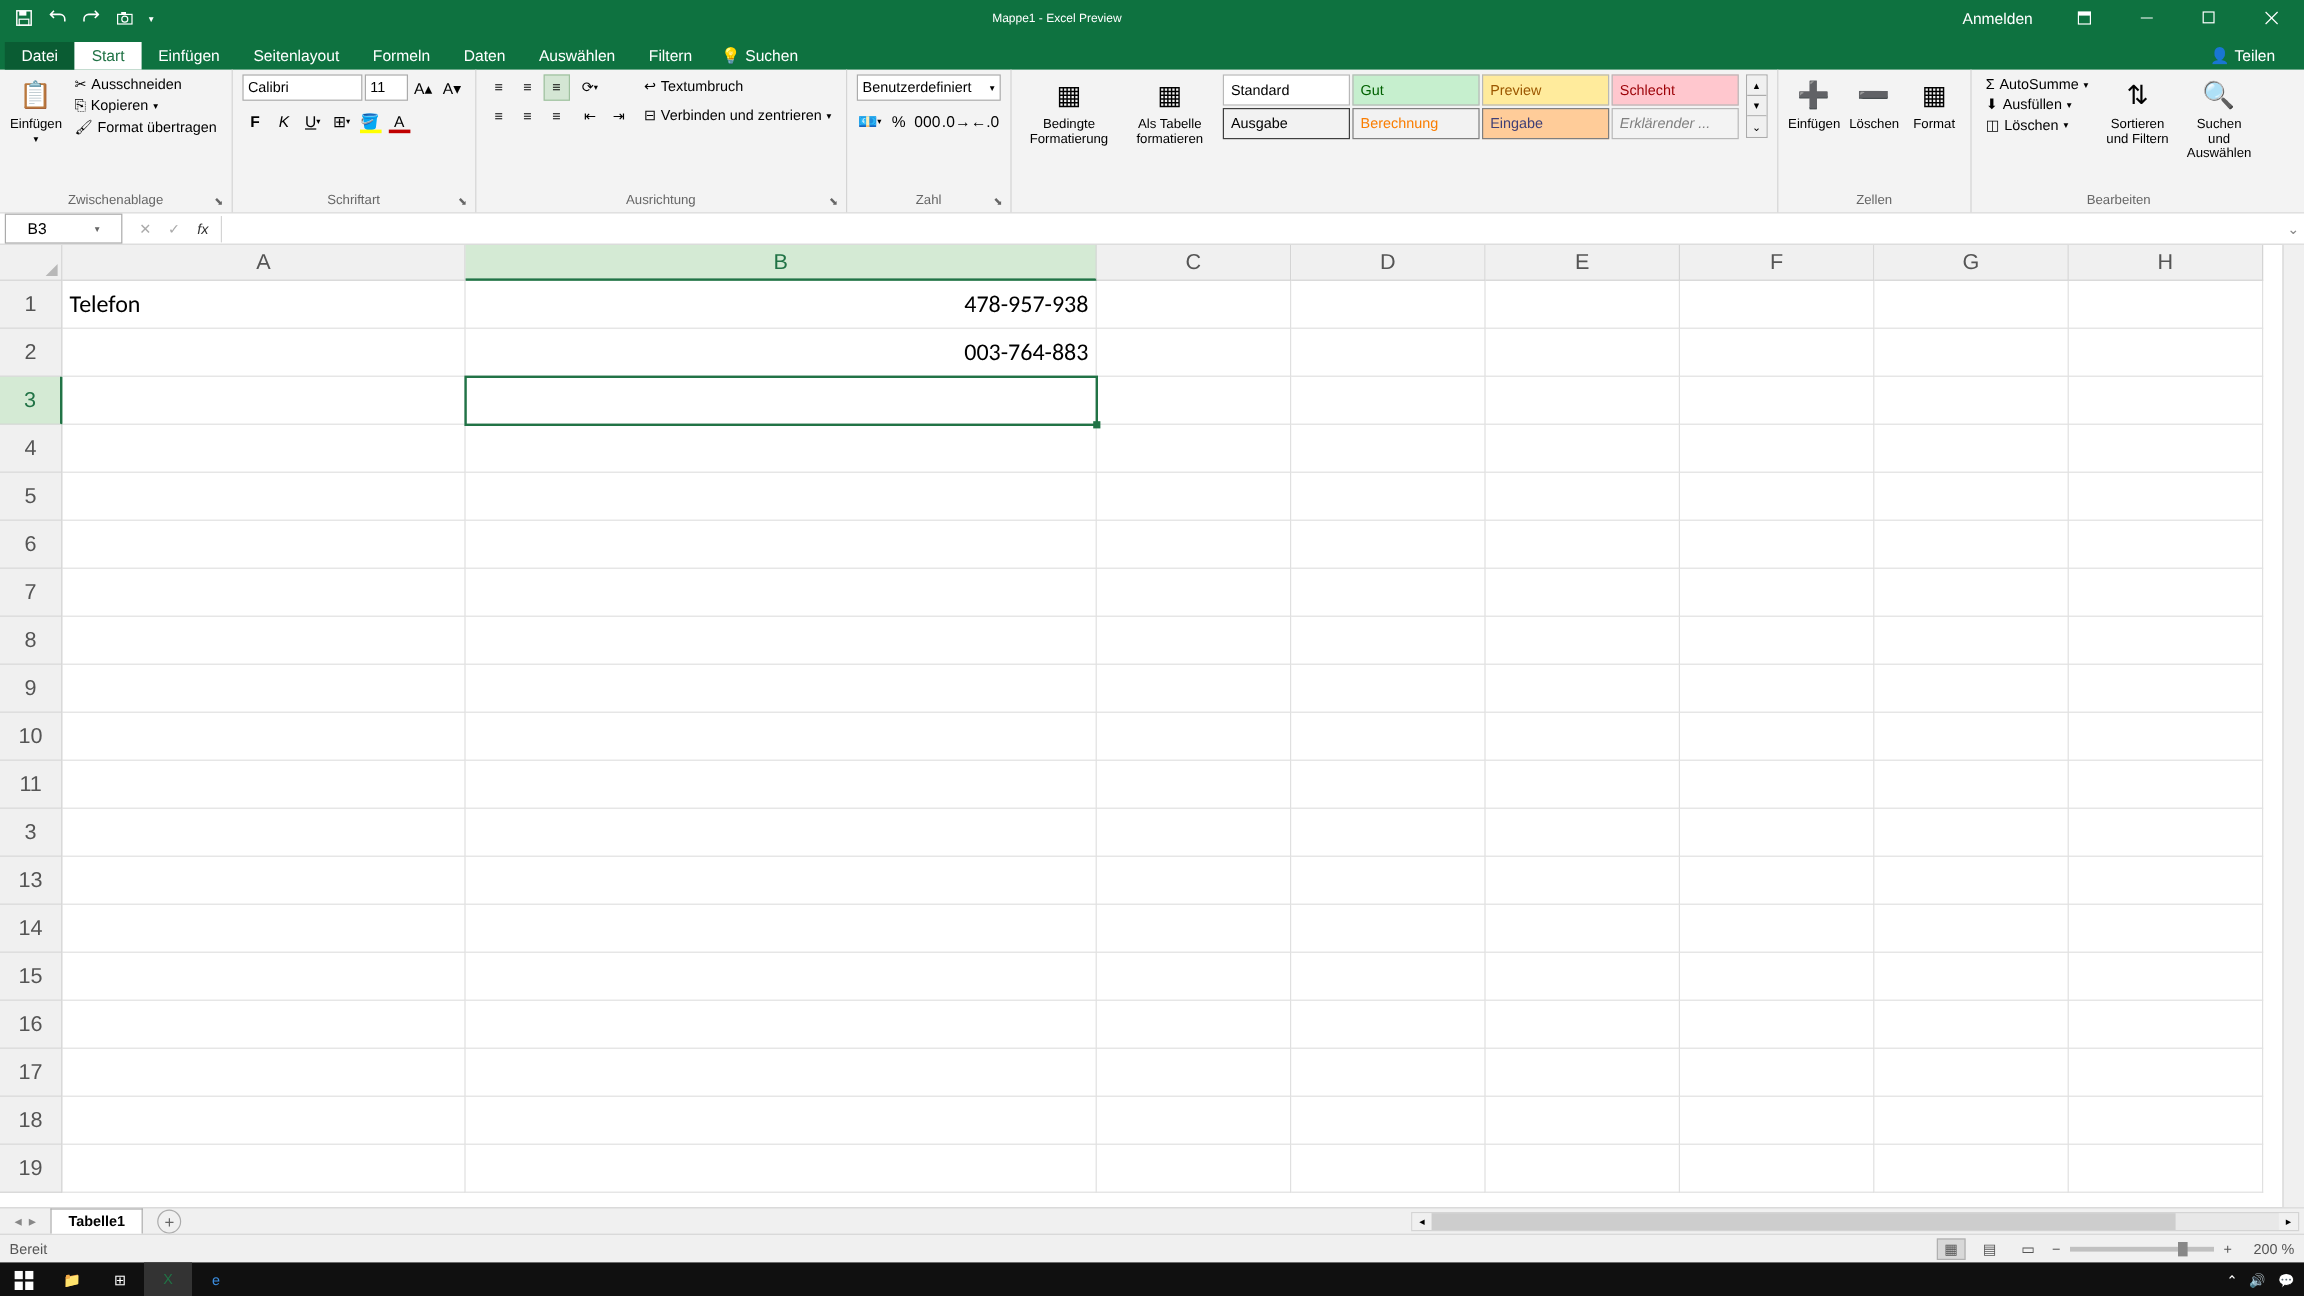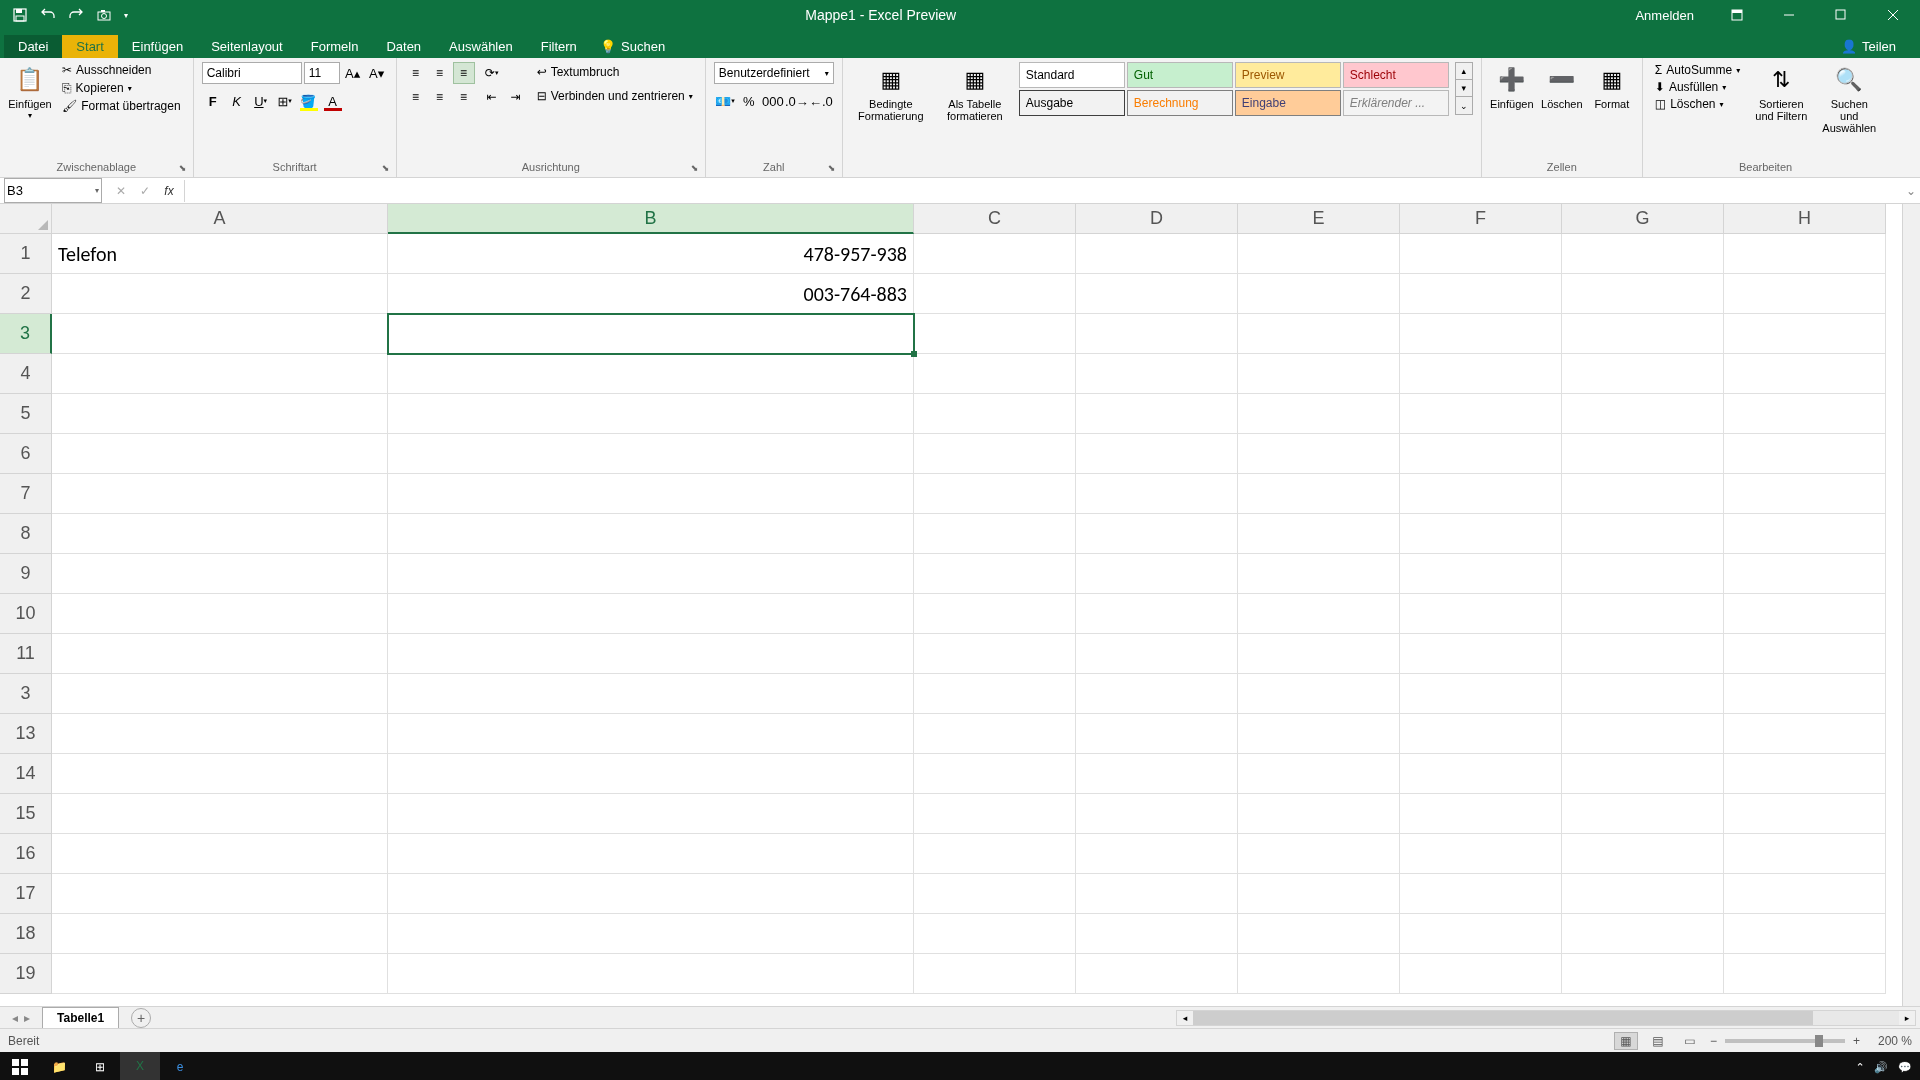--- a/index.html
+++ b/index.html
@@ -2,30 +2,30 @@
 <html><head>
 <meta charset="utf-8">
 <style>
 * { margin: 0; padding: 0; box-sizing: border-box; font-family: 'Segoe UI', Tahoma, sans-serif; }
 body { width: 1920px; height: 1080px; overflow: hidden; background: #fff; font-size: 12px; }
 
 
 .titlebar { height: 30px; background: #0e7240; display: flex; align-items: center; color: #fff; }
 .qat { display: flex; align-items: center; gap: 4px; padding: 0 8px; }
 .qat-btn { width: 24px; height: 24px; display: flex; align-items: center; justify-content: center; cursor: pointer; }
-.title-center { flex: 1; text-align: center; font-size: 14px; }
+.title-center { flex: 1; text-align: center; font-size: 10px; }
 .title-right { display: flex; align-items: center; gap: 6px; padding-right: 4px; }
 .sign-in { font-size: 13px; padding: 0 14px; cursor: pointer; }
 .win-btn { width: 46px; height: 30px; display: flex; align-items: center; justify-content: center; cursor: pointer; }
 
 
 .ribbon-tabs { height: 28px; background: #0e7240; display: flex; align-items: flex-end; padding: 0 4px; position: relative; }
 .tab { padding: 4px 14px; color: #fff; font-size: 13px; cursor: pointer; }
 .tab.file { background: #0a5c33; }
-.tab.active { background: #eab308; color: #217346; }
+.tab.active { background: #ffffff; color: #217346; }
 .tab-right { position: absolute; right: 10px; bottom: 0; display: flex; align-items: center; color: #fff; }
 .tell-me { display: flex; align-items: center; gap: 4px; font-size: 13px; padding: 4px 10px; cursor: pointer; color: #fff; }
 
 
 .ribbon { height: 120px; background: #f3f3f3; border-bottom: 1px solid #d4d4d4; display: flex; }
 .group { border-right: 1px solid #d4d4d4; padding: 4px 8px 2px 8px; display: flex; flex-direction: column; position: relative; }
 .group-body { flex: 1; display: flex; align-items: flex-start; gap: 6px; }
 .group-label { text-align: center; font-size: 11px; color: #666; padding: 2px 0; position: relative; }
 .dialog-launcher { position: absolute; right: 2px; bottom: 2px; width: 12px; height: 12px; font-size: 9px; color: #666; cursor: pointer; }
 
@@ -53,21 +53,21 @@
 .style-row { display: flex; gap: 2px; }
 .style-arrows { display: flex; flex-direction: column; border: 1px solid #ababab; }
 .style-arrow-btn { width: 16px; height: 17px; display: flex; align-items: center; justify-content: center; font-size: 9px; cursor: pointer; background: #f0f0f0; border-bottom: 1px solid #ababab; }
 .style-arrow-btn:last-child { border-bottom: none; }
 
 .edit-col { display: flex; flex-direction: column; gap: 1px; font-size: 12px; }
 .edit-item { display: flex; align-items: center; gap: 4px; cursor: pointer; padding: 1px 4px; }
 
 
 .fbar { height: 26px; border-bottom: 1px solid #d4d4d4; display: flex; align-items: center; background: #fff; }
-.name-box { width: 98px; height: 25px; border: 1px solid #ababab; margin: 0 4px; padding: 0 2px; font-size: 13px; display: flex; align-items: center; justify-content: space-between; }
+.name-box { width: 98px; height: 25px; border: 1px solid #ababab; margin: 0 4px; padding: 0 18px; font-size: 13px; display: flex; align-items: center; justify-content: space-between; }
 .fbar-btns { display: flex; gap: 2px; padding: 0 4px; color: #aaa; }
 .fbar-btn { width: 22px; height: 22px; display: flex; align-items: center; justify-content: center; cursor: pointer; }
 .formula-input { flex: 1; height: 22px; border: none; border-left: 1px solid #d4d4d4; padding: 0 6px; font-size: 13px; }
 .fbar-expand { width: 18px; display: flex; align-items: center; justify-content: center; color: #888; cursor: pointer; }
 
 
 .grid-wrap { position: relative; height: 802px; display: flex; }
 .select-all { width: 52px; height: 30px; background: #f0f0f0; border: 1px solid #d4d4d4; border-top: none; border-left: none; position: relative; cursor: pointer; }
 .select-all::after { content: ''; position: absolute; right: 3px; bottom: 3px; width: 0; height: 0; border-left: 10px solid transparent; border-bottom: 10px solid #b8b8b8; }
 .col-headers { display: flex; height: 30px; }

